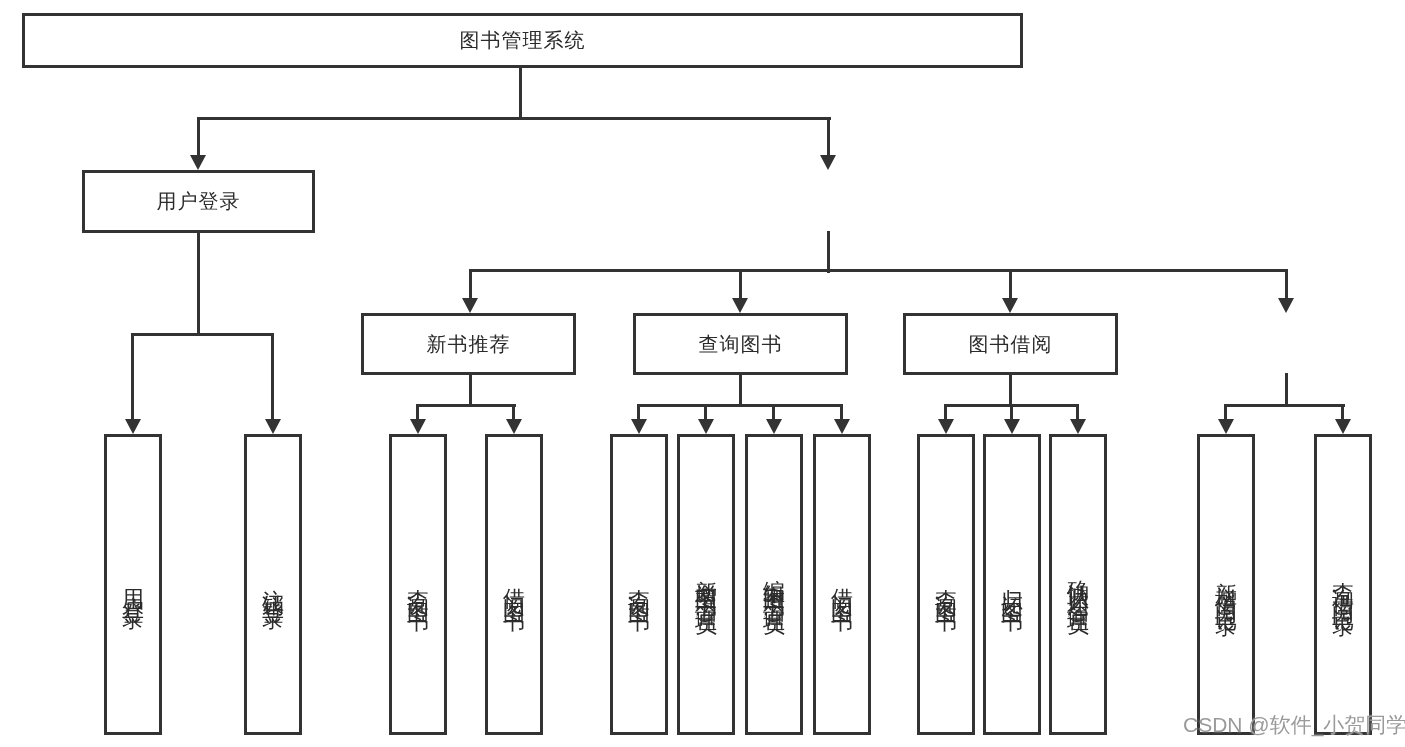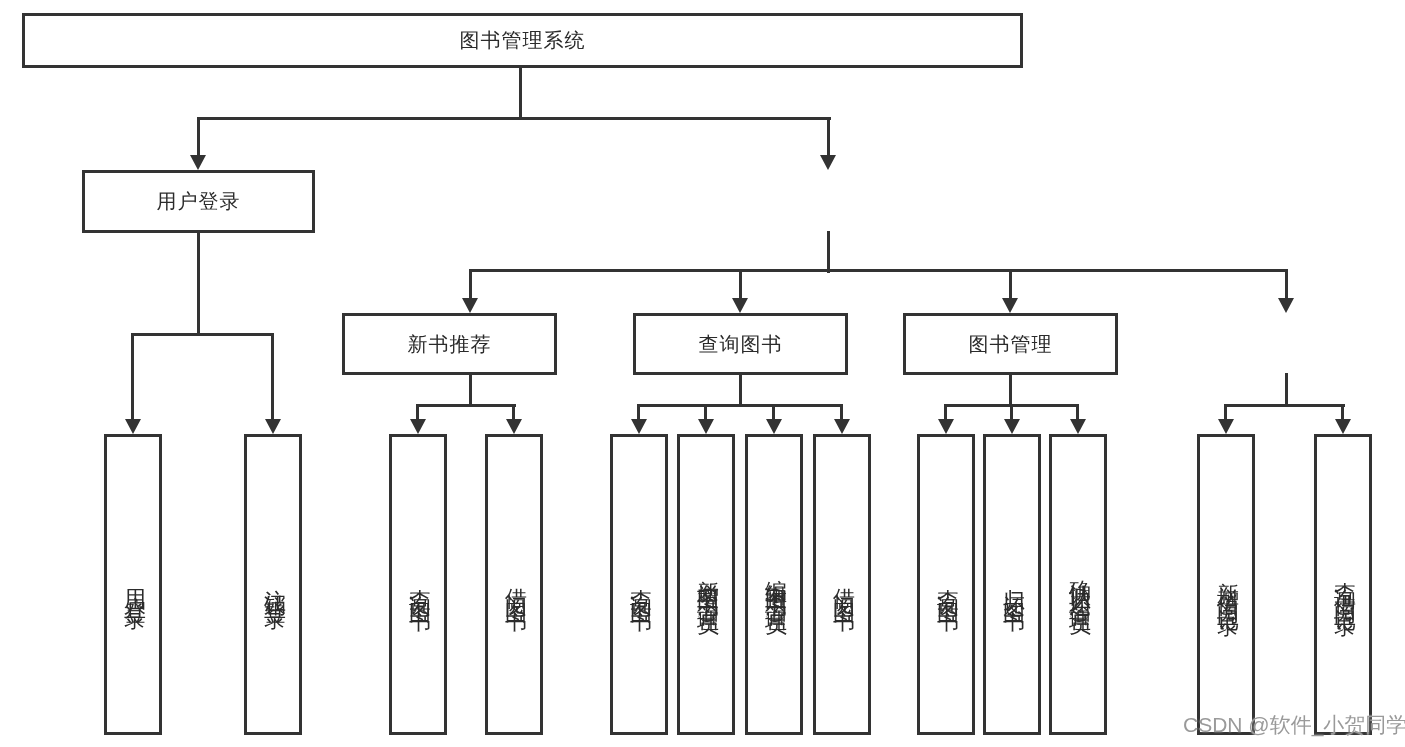--- a/index.html
+++ b/index.html
@@ -19,21 +19,20 @@
   }
   
   .box{
     position:absolute;
     box-sizing:border-box;
     border:3px solid var(--line);
     background:var(--box-bg);
     display:flex;align-items:center;justify-content:center;
     color:var(--text);
     z-index:2;
-    font-family:Liberation Mono, monospace;
   }
   .hbox{font-size:20px;letter-spacing:1px;}
   .root{left:22px;top:13px;width:1001px;height:55px;}
   .l2{top:170px;width:233px;height:63px;}
   .l3{top:313px;width:215px;height:62px;}
   .vbox{
     top:434px;width:58px;height:301px;
     writing-mode:vertical-rl;
     text-orientation:mixed;
     font-size:22px;line-height:1;
@@ -63,23 +62,23 @@
 </style>
 </head>
 <body>
 
 <div class="canvas">
 
   <div class="box hbox root">图书管理系统</div>
 
   <div class="box hbox l2" style="left:82px">用户登录</div>
 
-  <div class="box hbox l3" style="left:342px">新书推荐</div>
+  <div class="box hbox l3" style="left:361px">新书推荐</div>
   <div class="box hbox l3" style="left:633px">查询图书</div>
-  <div class="box hbox l3" style="left:903px">图书管理</div>
+  <div class="box hbox l3" style="left:903px">图书借阅</div>
 
   <div class="box vbox" style="left:104px">用户登录</div>
   <div class="box vbox" style="left:244px">注销登录</div>
 
   <div class="box vbox" style="left:389px">查询图书</div>
   <div class="box vbox" style="left:485px">借阅图书</div>
 
   <div class="box vbox" style="left:610px">查询图书</div>
   <div class="box vbox long" style="left:677px">新增图书（管理员）</div>
   <div class="box vbox long" style="left:745px">编辑图书（管理员）</div>

